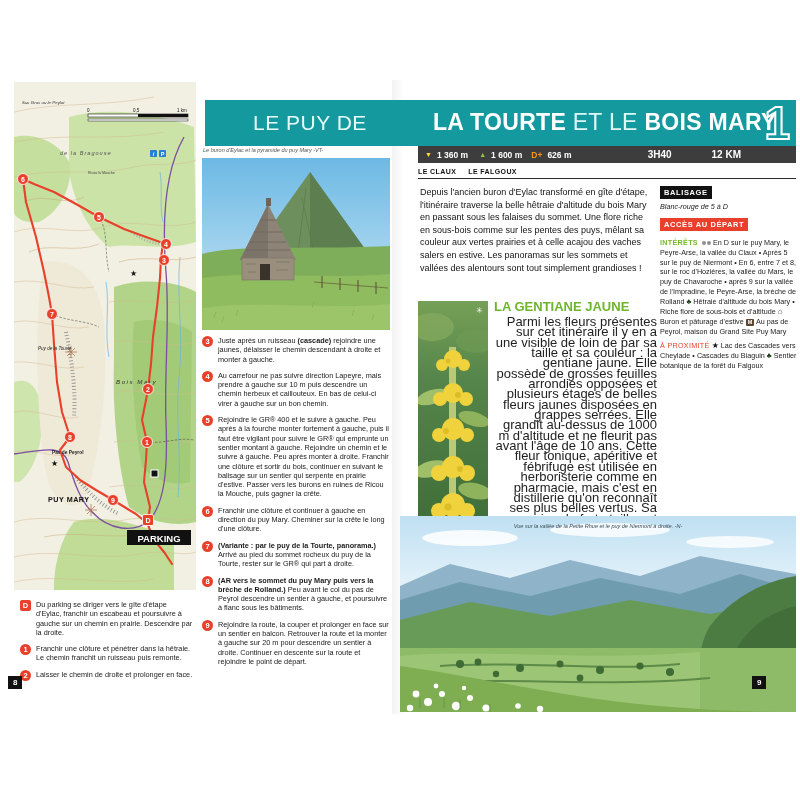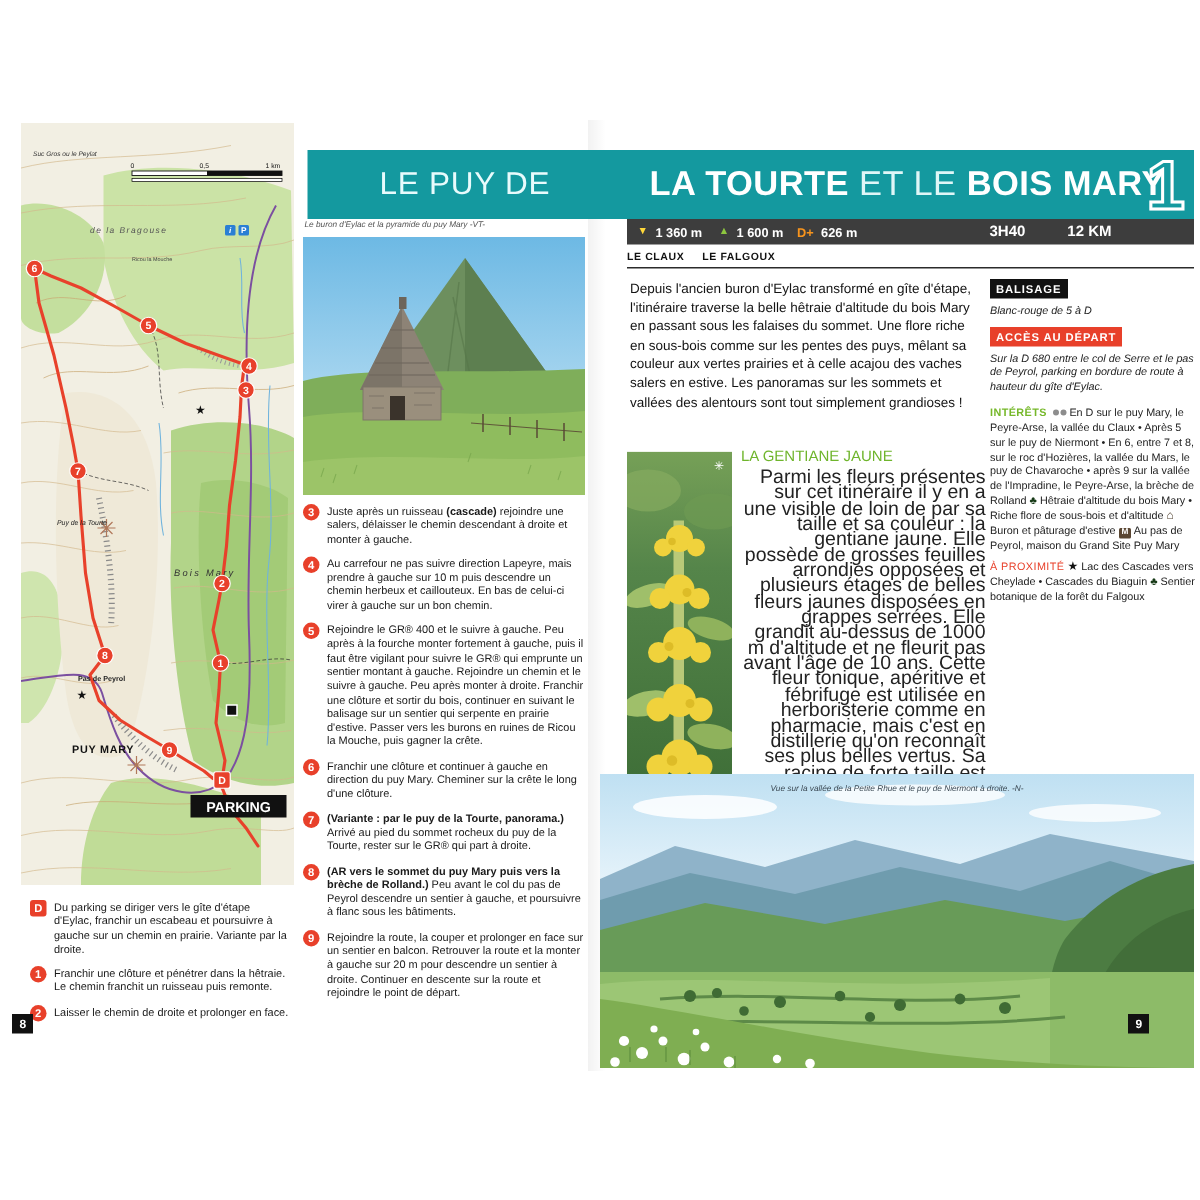--- a/index.html
+++ b/index.html
@@ -18,30 +18,30 @@
   .route-num{position:absolute;right:6px;top:-4px;font-size:46px;font-weight:bold;color:#14999f;
              -webkit-text-stroke:2px #ffffff;text-shadow:0 0 1px #fff;}
 
   .stats{position:absolute;left:418px;top:146px;width:378px;height:17px;background:#3d3d3d;
          display:flex;align-items:center;gap:5px;padding:0 7px;box-sizing:border-box;
          color:#fff;font-size:8.5px;font-weight:bold;}
   .stats .tri{font-size:7px;}
   .tri-down{color:#ffd83a;}
   .tri-up{color:#8dc63f;}
   .dplus{color:#f7941d;margin-left:4px;}
-  .stats-right{margin-left:auto;display:flex;gap:28px;margin-right:48px;font-size:10px;}
+  .stats-right{margin-left:auto;display:flex;gap:40px;margin-right:48px;font-size:10px;}
 
   .tags{position:absolute;left:418px;top:164px;width:378px;height:14px;
         border-bottom:1.5px solid #2b2b2b;display:flex;gap:12px;align-items:center;
         font-size:7px;font-weight:bold;color:#111;letter-spacing:0.4px;}
 
   
   .intro{position:absolute;left:420px;top:186px;width:234px;font-size:9px;line-height:12.6px;color:#141414;}
   .gent{position:absolute;left:494px;top:299px;width:163px;}
-  .gent h3{margin:0 0 3px 0;font-size:10px;color:#6fb52c;font-weight:normal;}
+  .gent h3{margin:0 0 3px 0;font-size:13px;color:#6fb52c;font-weight:bold;}
   .gent p{margin:0;font-size:13px;line-height:10.35px;color:#222;text-align:right;}
 
   
   .sidebar{position:absolute;left:660px;top:186px;width:137px;font-size:7.2px;}
   .side-label{display:inline-block;background:#111;color:#fff;font-weight:bold;font-size:7.5px;
               padding:1.5px 4px 2px 4px;letter-spacing:0.6px;margin-bottom:3px;}
   .side-label.red{background:#e8402a;}
   .side-text{font-style:italic;color:#222;line-height:9.7px;margin:0 0 7px 0;}
   .side-para{line-height:9.9px;color:#222;margin:4px 0 0 0;}
   .green-label{color:#76b82a;font-weight:bold;letter-spacing:0.3px;}
@@ -196,21 +196,21 @@
           <text x="56" y="357.6">8</text>
         <circle cx="99" cy="418" r="5.5" fill="#e8412b" stroke="#fff" stroke-width="0.8"></circle>
           <text x="99" y="420.6">9</text>
       </g>
     </svg>
   </div>
 
   <div class="steps steps-left">
     <div class="step">
       <span class="step-num square">D</span>
-      <span>Du parking se diriger vers le gîte d'étape d'Eylac, franchir un escabeau et poursuivre à gauche sur un chemin en prairie. Variante par la droite.</span>
+      <span>Du parking se diriger vers le gîte d'étape d'Eylac, franchir un escabeau et poursuivre à gauche sur un chemin en prairie. Descendre par la droite.</span>
     </div>
     <div class="step">
       <span class="step-num">1</span>
       <span>Franchir une clôture et pénétrer dans la hêtraie. Le chemin franchit un ruisseau puis remonte.</span>
     </div>
     <div class="step">
       <span class="step-num">2</span>
       <span>Laisser le chemin de droite et prolonger en face.</span>
     </div>
   </div>
@@ -256,21 +256,21 @@
 
       <g stroke="#7aa94e" stroke-width="0.7" opacity="0.8">
         <path d="M12,160 L14,154 M20,164 L22,158 M34,158 L36,152 M110,150 L112,144 M150,158 L152,152 M170,162 L172,156"></path>
       </g>
     </svg>
   </div>
 
   <div class="steps steps-mid">
     <div class="step">
       <span class="step-num">3</span>
-      <span>Juste après un ruisseau </span><b>(cascade)</b><span> rejoindre une salers, délaisser le chemin descendant à droite et monter à gauche.</span>
+      <span>Juste après un ruisseau </span><b>(cascade)</b><span> rejoindre une jaunes, délaisser le chemin descendant à droite et monter à gauche.</span>
     </div>
     <div class="step">
       <span class="step-num">4</span>
       <span>Au carrefour ne pas suivre direction Lapeyre, mais prendre à gauche sur 10 m puis descendre un chemin herbeux et caillouteux. En bas de celui-ci virer à gauche sur un bon chemin.</span>
     </div>
     <div class="step">
       <span class="step-num">5</span>
       <span>Rejoindre le GR® 400 et le suivre à gauche. Peu après à la fourche monter fortement à gauche, puis il faut être vigilant pour suivre le GR® qui emprunte un sentier montant à gauche. Rejoindre un chemin et le suivre à gauche. Peu après monter à droite. Franchir une clôture et sortir du bois, continuer en suivant le balisage sur un sentier qui serpente en prairie d'estive. Passer vers les burons en ruines de Ricou la Mouche, puis gagner la crête.</span>
     </div>
     <div class="step">
@@ -370,21 +370,20 @@
     <p>Parmi les fleurs présentes sur cet itinéraire il y en a une visible de loin de par sa taille et sa couleur : la gentiane jaune. Elle possède de grosses feuilles arrondies opposées et plusieurs étages de belles fleurs jaunes disposées en grappes serrées. Elle grandit au-dessus de 1000 m d'altitude et ne fleurit pas avant l'âge de 10 ans. Cette fleur tonique, apéritive et fébrifuge est utilisée en herboristerie comme en pharmacie, mais c'est en distillerie qu'on reconnaît ses plus belles vertus. Sa racine de forte taille est enfouie profondément dans le sol. Pour l'en extraire il faut un outil spécifique équipé d'un long manche (bras de levier) et de deux grandes pointes métalliques qui permettent l'arrachage d'une partie de la racine. C'est un travail physique et épuisant. À Riom-ès-Montagnes, avec ces racines on élabore l'avèze, un apéritif amer à la couleur de miel.</p>
   </div>
 
   <div class="sidebar">
     <div>
       <span class="side-label">BALISAGE</span>
       <p class="side-text">Blanc-rouge de 5 à D</p>
     </div>
     <div>
       <span class="side-label red">ACCÈS AU DÉPART</span>
-      <p class="side-text">Sur la D 680 entre le col de Serre et le pas de Peyrol, parking en bordure de route à hauteur du gîte d'Eylac.</p>
     </div>
     <p class="side-para">
       <span class="green-label">INTÉRÊTS</span>
       <span class="binoc"></span><span>En D sur le puy Mary, le Peyre-Arse, la vallée du Claux • Après 5 sur le puy de Niermont • En 6, entre 7 et 8, sur le roc d'Hozières, la vallée du Mars, le puy de Chavaroche • après 9 sur la vallée de l'Impradine, le Peyre-Arse, la brèche de Rolland </span><span class="icon-tree">♣</span> <span>Hêtraie d'altitude du bois Mary • Riche flore de sous-bois et d'altitude </span><span class="icon-house">⌂</span> <span>Buron et pâturage d'estive </span><span class="icon-m">M</span> <span>Au pas de Peyrol, maison du Grand Site Puy Mary</span>
     </p>
     <p class="side-para">
       <span class="red-label">À PROXIMITÉ</span>
       <span class="icon-star">★</span> <span>Lac des Cascades vers Cheylade • Cascades du Biaguin </span><span class="icon-tree">♣</span> <span>Sentier botanique de la forêt du Falgoux</span>
     </p>
   </div>

